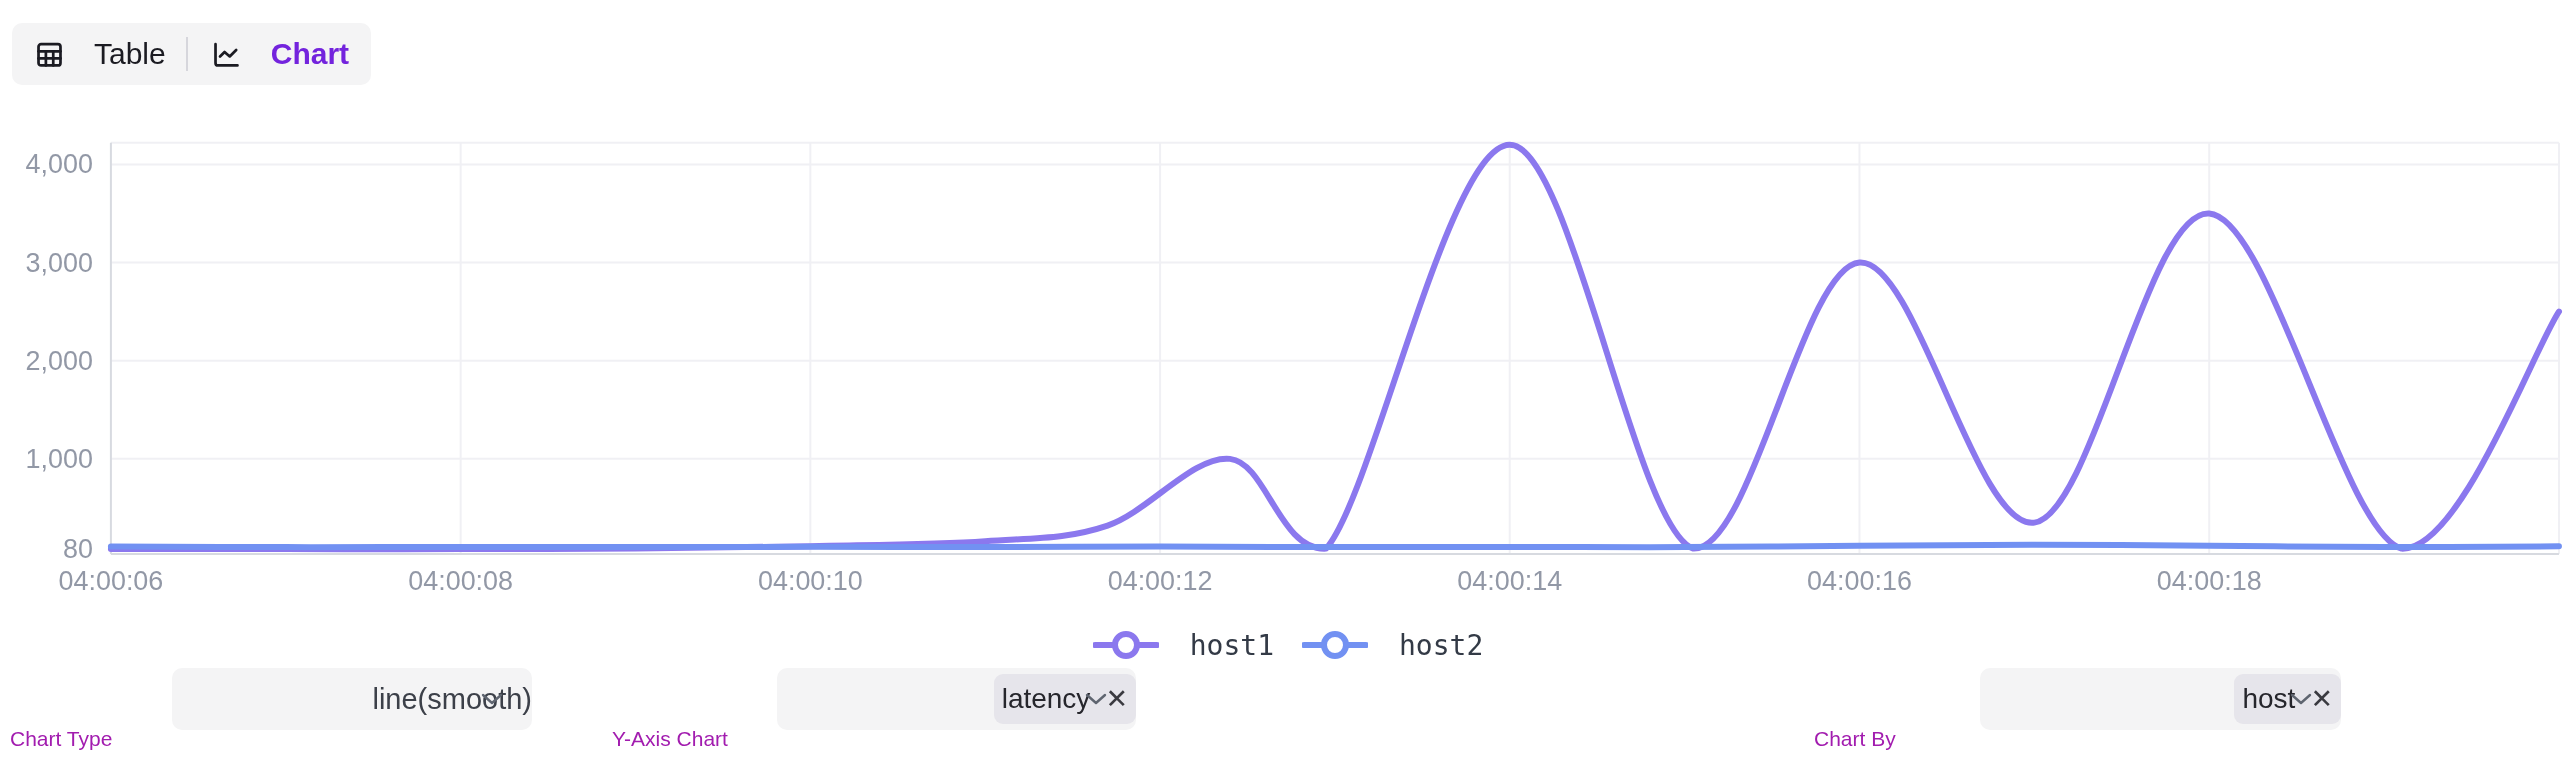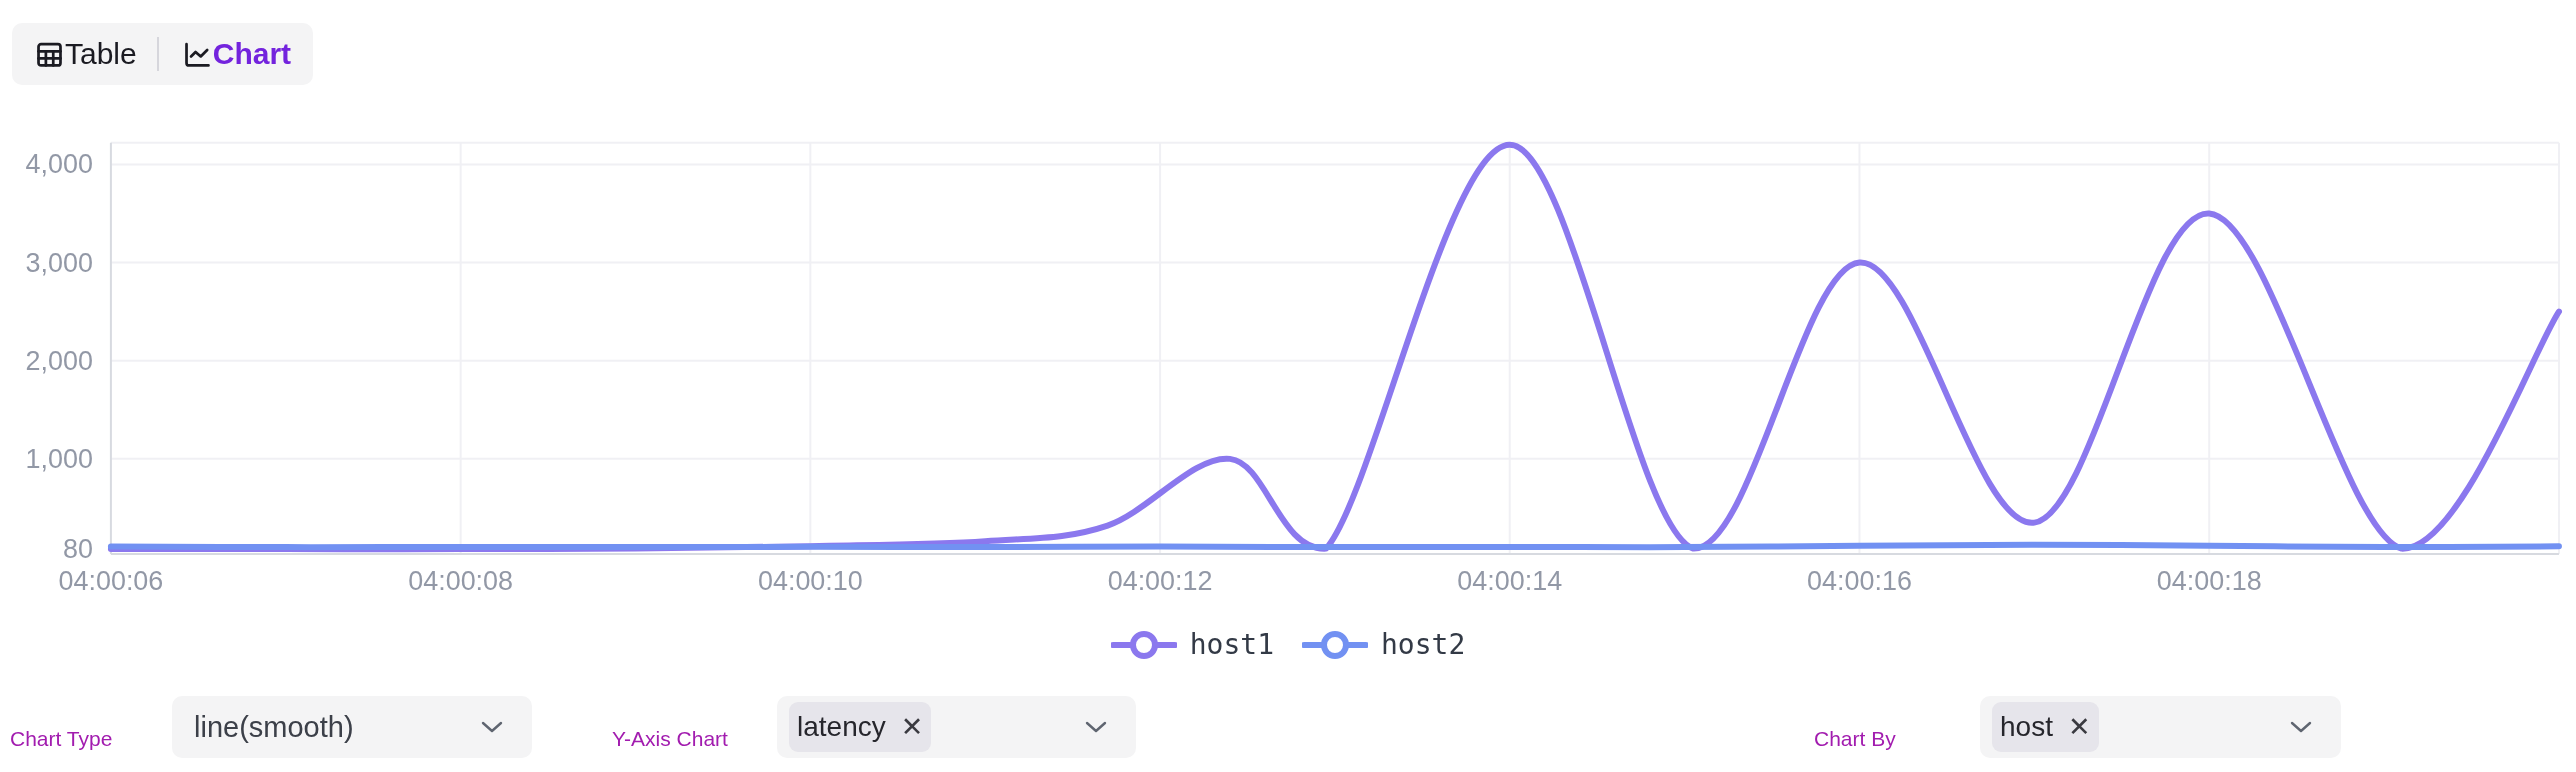--- a/index.html
+++ b/index.html
@@ -2,41 +2,41 @@
 <html><head>
 <meta charset="utf-8">
 <style>
   html,body{margin:0;padding:0;background:#fff;}
   .root{position:relative;width:2576px;height:773px;background:#ffffff;overflow:hidden;
         font-family:"Liberation Sans", sans-serif;}
 
   
   .view-toggle{position:absolute;left:12px;top:23px;height:62px;background:#f4f4f5;
                border-radius:10px;display:flex;align-items:center;padding:0 2px;}
-  .toggle-btn{display:flex;align-items:center;gap:0;padding:0 20px;height:100%;
+  .toggle-btn{display:flex;align-items:center;gap:29px;padding:0 20px;height:100%;
               background:none;border:none;cursor:pointer;font-family:"Liberation Sans", sans-serif;
               font-size:30px;color:#1b1b22;}
   .toggle-btn .t-icon{display:flex;align-items:center;color:#1b1b22;}
   .toggle-btn.active{color:#7323dd;font-weight:bold;padding-left:23px;}
   .toggle-divider{width:2px;height:34px;background:#d6d6dc;}
 
   
   #chart-svg{position:absolute;left:0;top:0;}
 
   
   .legend{position:absolute;left:0;top:628px;width:2576px;display:flex;
           justify-content:center;align-items:center;gap:28px;}
-  .legend-item{display:flex;align-items:flex-start;gap:13px;cursor:pointer;}
+  .legend-item{display:flex;align-items:center;gap:31px;cursor:pointer;}
   .legend-label{font-family:"DejaVu Sans Mono", monospace;font-size:28px;color:#333a46;}
 
   
   .ctl-label{position:absolute;top:710px;height:58px;line-height:58px;
              font-size:21px;color:#a21caf;white-space:nowrap;}
-  .dropdown{position:absolute;top:696px;height:62px;background:#f4f4f5;border-radius:10px;
-            display:flex;align-items:center;cursor:pointer;box-sizing:border-box;}
+  .dropdown{position:absolute;top:668px;height:62px;background:#f4f4f5;border-radius:10px;
+            display:flex;align-items:center;cursor:pointer;box-sizing:border-box;justify-content:flex-end;}
   .dd-value{font-size:29px;color:#3c4049;margin-left:22px;}
   .dd-chevron{position:absolute;right:28px;top:50%;transform:translateY(-50%);
               display:flex;color:#5f6570;}
   .tag{margin-left:12px;height:50px;background:#e6e5eb;border-radius:9px;
        display:flex;align-items:center;gap:15px;padding:0 8px;
        font-size:28px;color:#26262c;white-space:nowrap;}
   .tag-x{font-size:27px;color:#3a3a40;cursor:pointer;line-height:1;}
 </style>
 </head>
 <body>

